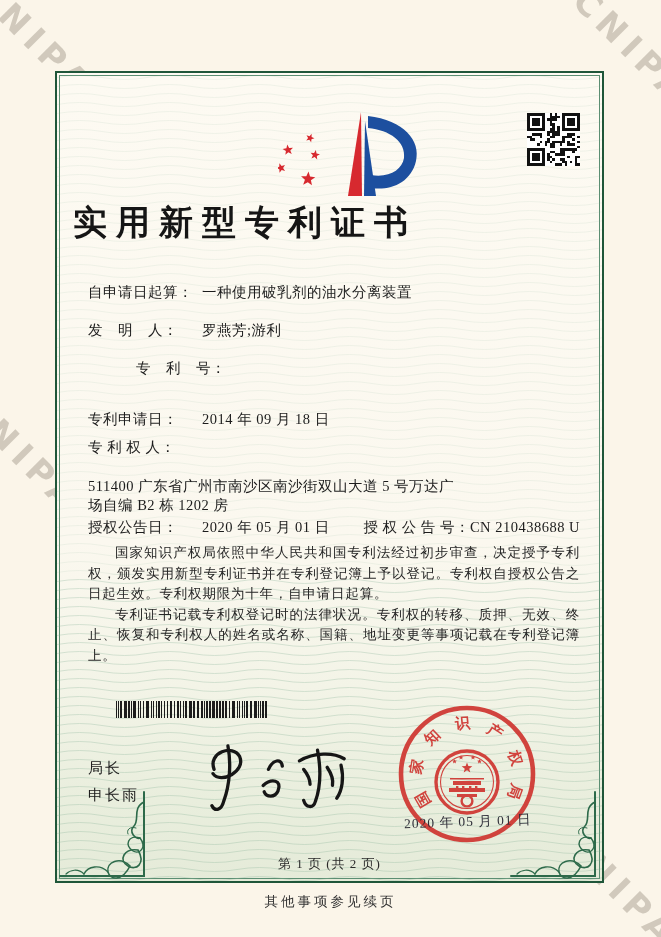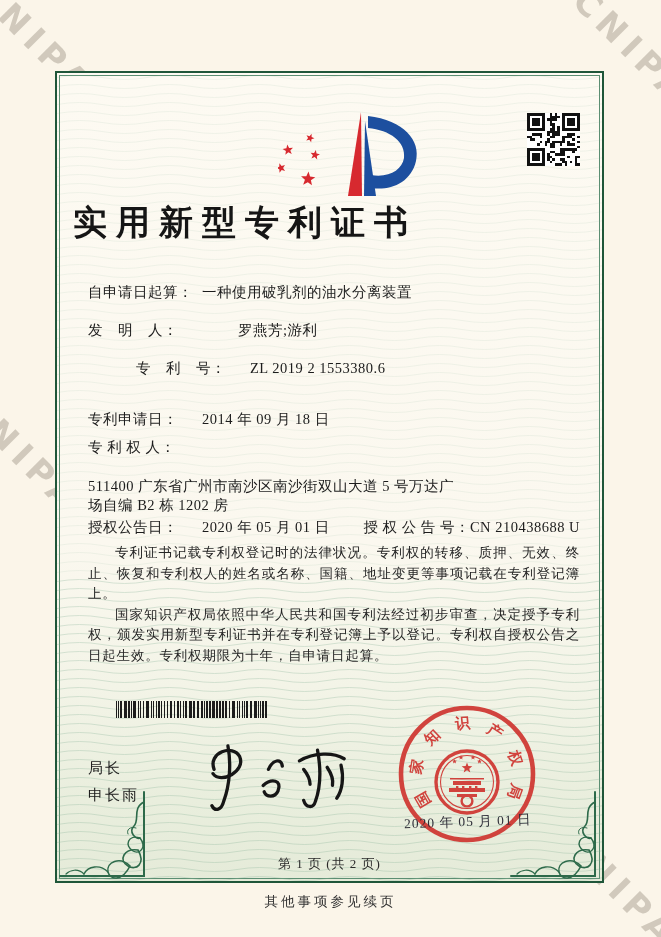--- a/index.html
+++ b/index.html
@@ -252,27 +252,26 @@
       <polygon points="30.53,63.52 32.03,68.59 37.28,69.19 32.92,72.18 33.97,77.36 29.78,74.14 25.17,76.74 26.94,71.76 23.05,68.18 28.33,68.33" fill="#d7292f"></polygon>
     </svg>
 
   <div class="title">实用新型专利证书</div>
 
   <div class="fields">
     <div class="frow" style="top:5px;">
         <span class="flabel">自申请日起算：</span>
         <span class="fvalue">一种使用破乳剂的油水分离装置</span>
       </div>
-    <div class="frow" style="top:43px;gap:36px;">
+    <div class="frow" style="top:43px;">
         <span class="flabel">发　明　人：</span>
         <span class="fvalue">罗燕芳;游利</span>
       </div>
     <div class="frow" style="top:81px;margin-left:48px;">
         <span class="flabel">专　利　号：</span>
-        <span class="fvalue">ZL 2019 2 1553380.6</span>
       </div>
     <div class="frow" style="top:132px;">
         <span class="flabel">专利申请日：</span>
         <span class="fvalue">2014 年 09 月 18 日</span>
       </div>
     <div class="frow" style="top:160px;">
         <span class="flabel">专 利 权 人：</span>
       </div>
     <div class="frow" style="top:199px;">
         <span class="fvalue">511400 广东省广州市南沙区南沙街双山大道 5 号万达广场自编 B2 栋 1202 房</span>
@@ -281,22 +280,22 @@
       <span class="flabel">授权公告日：</span>
       <span class="fvalue">2020 年 05 月 01 日</span>
       <span class="grant">
         <span>授 权 公 告 号：</span>
         <span>CN 210438688 U</span>
       </span>
     </div>
   </div>
 
   <div class="notice">
+    <p>国家知识产权局依照中华人民共和国专利法经过初步审查，决定授予专利权，颁发实用新型专利证书并在专利登记簿上予以登记。专利权自授权公告之日起生效。专利权期限为十年，自申请日起算。</p>
     <p>专利证书记载专利权登记时的法律状况。专利权的转移、质押、无效、终止、恢复和专利权人的姓名或名称、国籍、地址变更等事项记载在专利登记簿上。</p>
-    <p>国家知识产权局依照中华人民共和国专利法经过初步审查，决定授予专利权，颁发实用新型专利证书并在专利登记簿上予以登记。专利权自授权公告之日起生效。专利权期限为十年，自申请日起算。</p>
   </div>
 
   <svg class="barcode" viewBox="0 0 152 17" preserveAspectRatio="none" id="barcode-svg">
       <rect x="0" y="0" width="1" height="17" fill="#1c1c1c"></rect>
       <rect x="2" y="0" width="1" height="17" fill="#1c1c1c"></rect>
       <rect x="4" y="0" width="2" height="17" fill="#1c1c1c"></rect>
       <rect x="8" y="0" width="3" height="17" fill="#1c1c1c"></rect>
       <rect x="12" y="0" width="2" height="17" fill="#1c1c1c"></rect>
       <rect x="15" y="0" width="1" height="17" fill="#1c1c1c"></rect>
       <rect x="17" y="0" width="3" height="17" fill="#1c1c1c"></rect>

